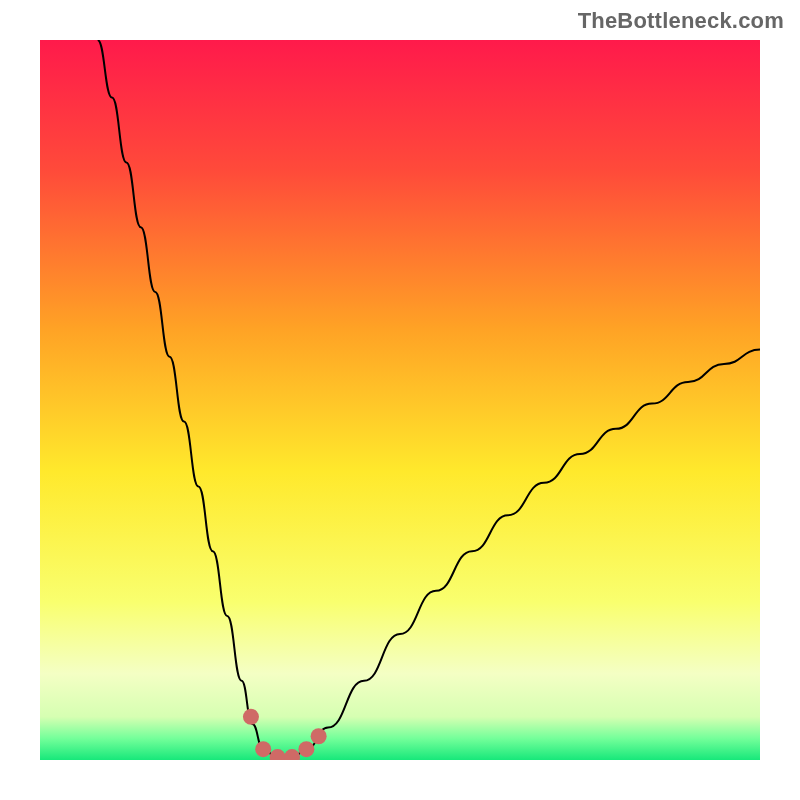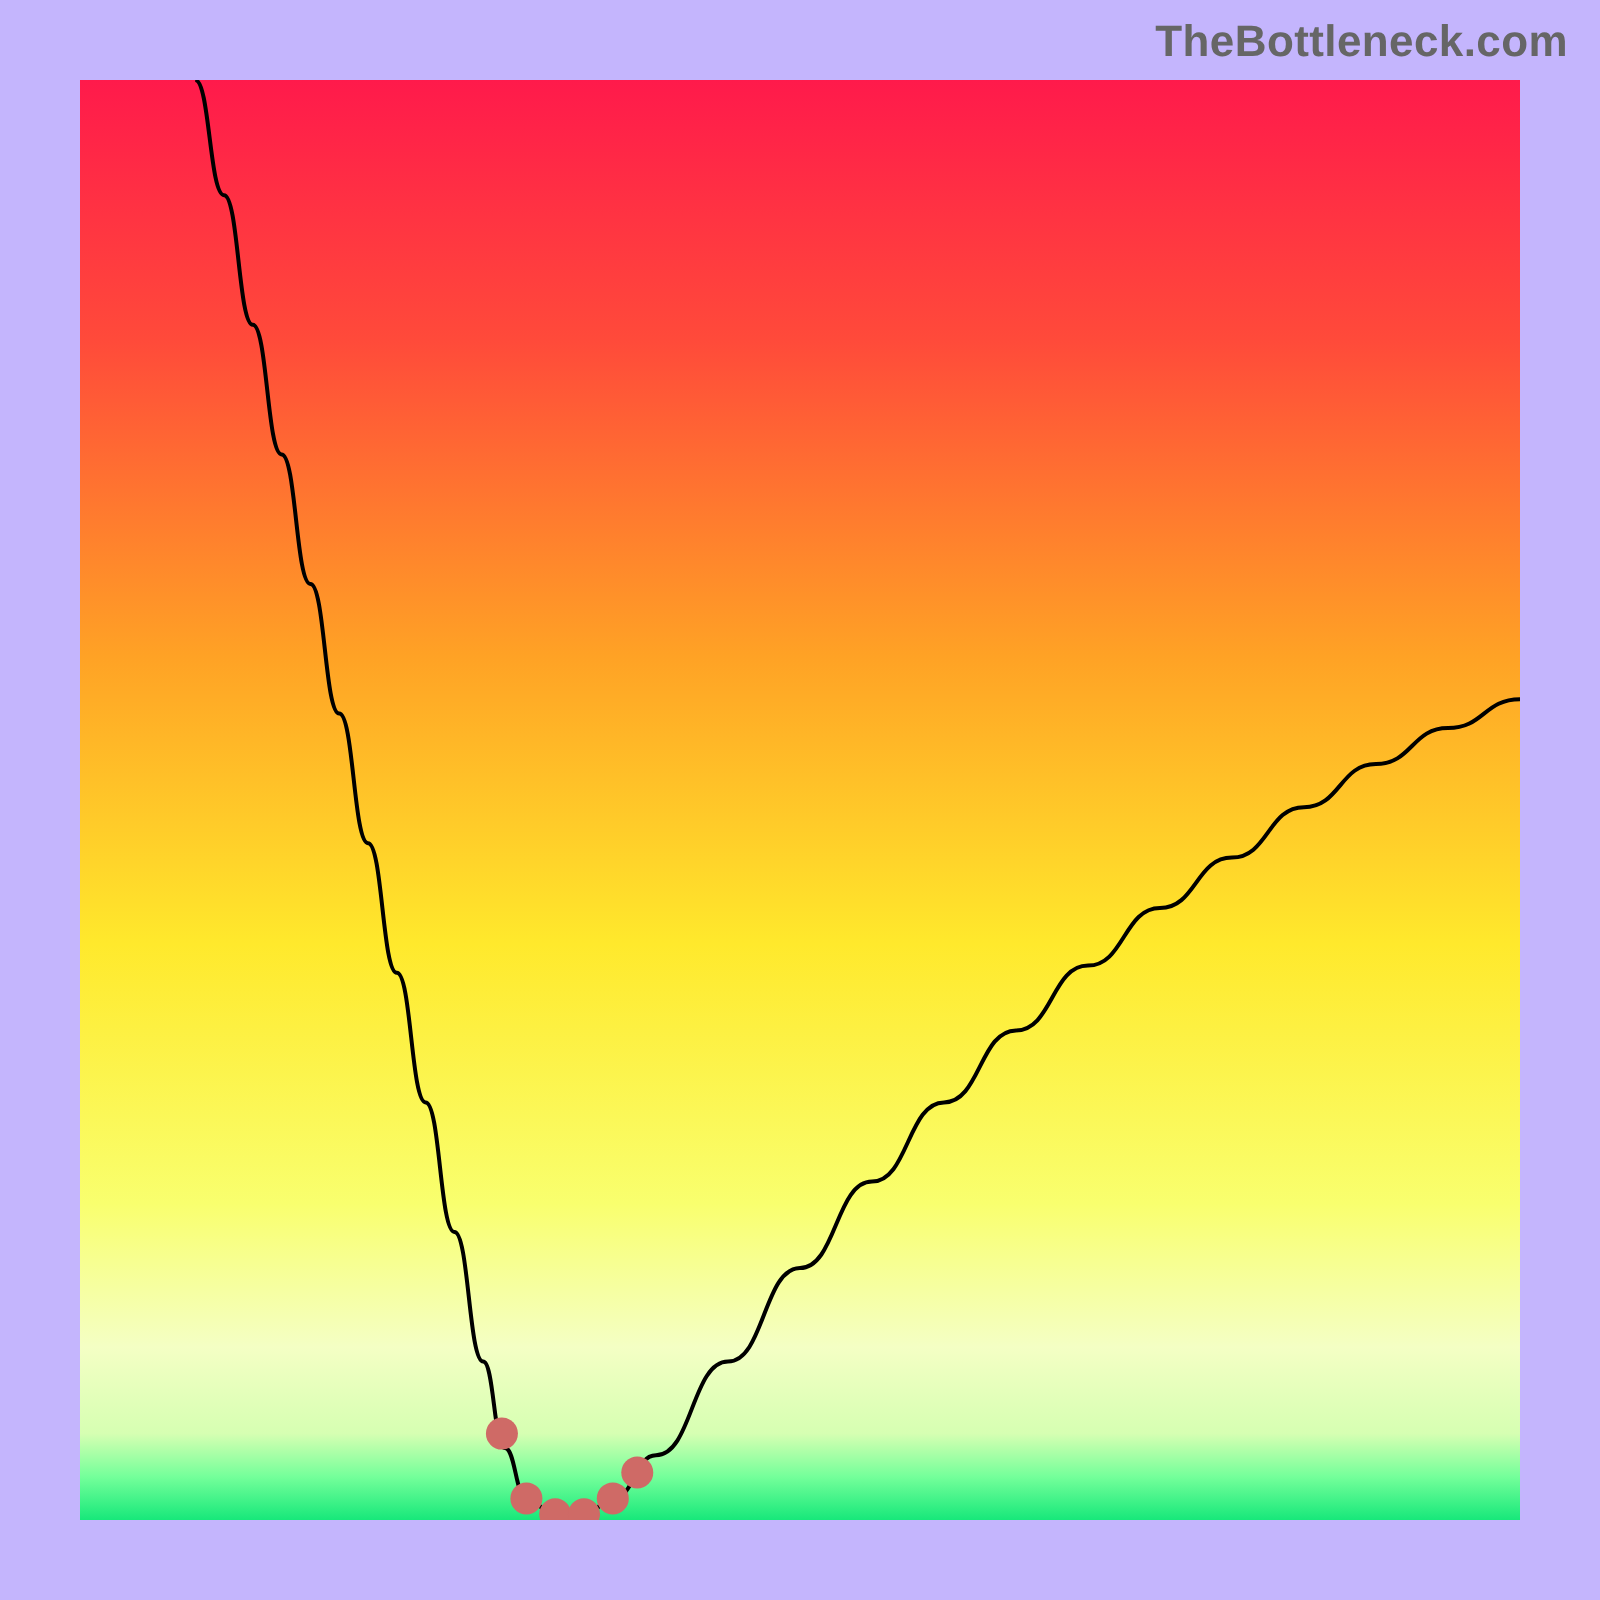--- a/index.html
+++ b/index.html
@@ -10,21 +10,21 @@
     background: #000;
     overflow: hidden;
     font-family: Arial, Helvetica, sans-serif;
   }
   .frame {
     position: absolute;
     left: 0;
     top: 0;
     width: 800px;
     height: 800px;
-    background: #c4b5fd;
+    background: #ffffff;
   }
   .plot-area {
     position: absolute;
     left: 40px;
     top: 40px;
     width: 720px;
     height: 720px;
   }
   .watermark {
     position: absolute;

